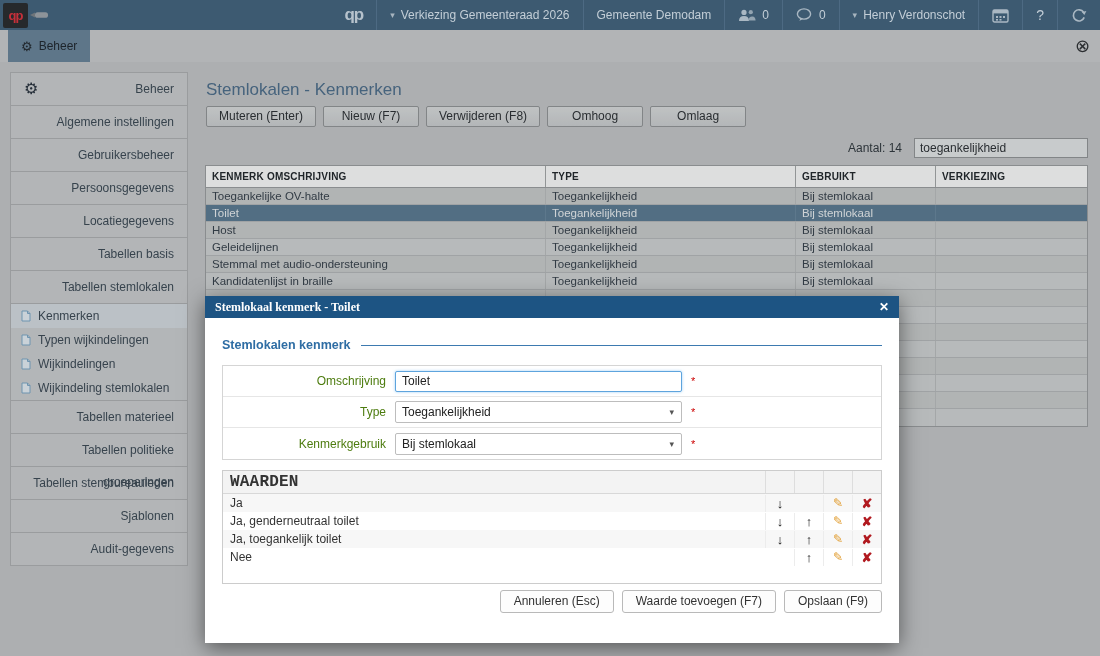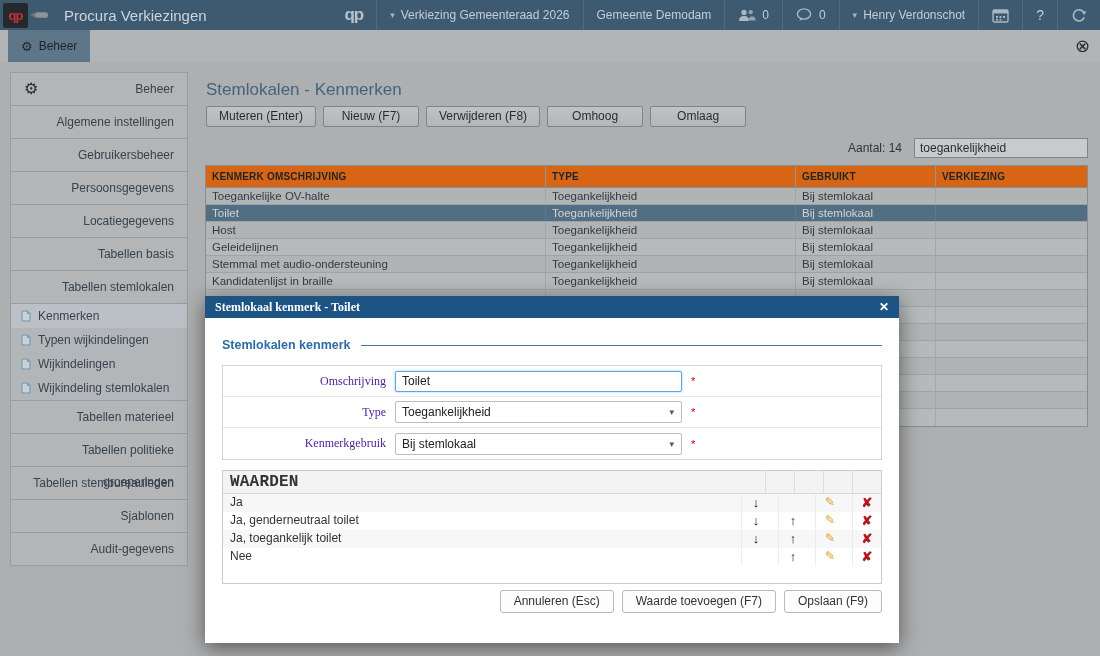--- a/index.html
+++ b/index.html
@@ -45,21 +45,21 @@
   
   .main-title { position:absolute; left:206px; top:80px; font-size:17px; color:#50708e; z-index:1; }
   .toolbar { position:absolute; left:206px; top:106px; display:flex; gap:7px; z-index:1; }
   .tb-btn { min-width:96px; height:21px; background:linear-gradient(#dddfe0,#cfd1d3); border:1px solid #96989a; border-radius:2px; font-size:12px; color:#2e3236; padding:0 12px; text-align:center; line-height:19px; }
   .count-row { position:absolute; top:138px; right:12px; display:flex; align-items:center; gap:12px; z-index:1; }
   .count-label { font-size:12px; color:#333a40; }
   .filter-input { width:174px; height:20px; background:#e7e9eb; border:1px solid #96989a; font-size:12px; color:#2e3236; padding:0 5px; font-family:"Liberation Sans", sans-serif; }
 
   
   .dtable { position:absolute; left:205px; top:165px; width:883px; z-index:1; border:1px solid #9fa1a3; border-top:none; }
-  .t-head { display:flex; height:23px; background:#f97316; border-top:1px solid #9fa1a3; border-bottom:1px solid #9fa1a3; }
+  .t-head { display:flex; height:23px; background:#ffffff; border-top:1px solid #9fa1a3; border-bottom:1px solid #9fa1a3; }
   .t-hcell { font-size:10px; font-weight:bold; color:#23282d; letter-spacing:.2px; padding:0 6px; line-height:22px; border-right:1px solid #a8aaac; }
   .t-hcell:last-child { border-right:none; }
   .t-row { display:flex; height:17px; border-bottom:1px solid #b9bbbd; background:#d3d5d7; }
   .t-row:nth-child(even) { background:#cccecf; }
   .t-row:last-child { border-bottom:none; }
   .t-cell { font-size:11.5px; color:#39434d; padding:0 6px; line-height:16px; border-right:1px solid #bdbfc1; overflow:hidden; white-space:nowrap; }
   .t-cell:last-child { border-right:none; }
   .t-row.selected, .t-row.selected:nth-child(even) { background:#5e7d95; }
   .t-row.selected .t-cell { color:#eef2f5; border-right-color:#6b89a0; }
   .c1 { width:340px; } .c2 { width:250px; } .c3 { width:140px; } .c4 { flex:1; }
@@ -69,31 +69,31 @@
   .modal-header { height:22px; background:#1d5483; display:flex; align-items:center; padding:0 10px;font-family:Liberation Serif, serif; }
   .modal-title { color:#fff; font-size:12px; font-weight:bold; }
   .modal-close { margin-left:auto; color:#fff; font-size:12px; font-weight:bold; line-height:12px; }
   .modal-body { position:relative; padding:16px 17px 0 17px; height:325px; }
   .legend-row { display:flex; align-items:center; gap:10px; margin-top:4px; }
   .legend { color:#2e6da4; font-size:12.5px; font-weight:bold; white-space:nowrap; }
   .legend-line { flex:1; border-top:1px solid #3d7ab0; }
   .form-box { margin-top:13px; border:1px solid #d5d5d5; }
   .form-row { display:flex; align-items:center; height:31px; border-bottom:1px solid #e6e6e6; }
   .form-row:last-child { border-bottom:none; }
-  .f-label { width:172px; text-align:right; padding-right:9px; font-size:12px; color:#4c1d95;font-family:Liberation Serif, serif; }
+  .f-label { width:172px; text-align:right; padding-right:9px; font-size:12px; color:#4d7c0f; }
   .f-input { width:287px; height:21px; border:1px solid #5ea4dd; border-radius:2px; padding:0 6px; font-size:12px; color:#222; box-shadow:0 0 3px rgba(82,168,236,.55); font-family:"Liberation Sans", sans-serif; }
   .f-select { width:287px; height:22px; border:1px solid #bdbdbd; border-radius:2px; display:flex; align-items:center; padding:0 6px; font-size:12px; color:#222; position:relative; background:#fff; }
   .f-select .sel-caret { position:absolute; right:7px; font-size:9px; color:#555; }
   .req { color:#cc0000; margin-left:9px; font-size:11px; }
 
   .waarden { margin-top:10px; border:1px solid #cccccc; padding-bottom:17px; }
   .w-head { display:flex; height:23px; background:#f3f3f3; border-bottom:1px solid #d8d8d8; }
   .w-hmain { flex:1; font-size:16px; font-weight:bold; color:#333; padding:0 7px; line-height:22px; letter-spacing:.2px;font-family:Liberation Mono, monospace; }
   .w-hic { width:29px; border-left:1px solid #dddddd; }
-  .w-row { display:flex; height:18px; background:#fff;gap:8px; }
+  .w-row { display:flex; height:18px; align-items:center; background:#fff; }
   .w-row:nth-child(even) { background:#f7f7f7; }
   .w-label { flex:1; font-size:12px; color:#333; padding-left:7px; line-height:17px; }
   .w-ic { width:29px; text-align:center; border-left:1px solid #ececec; font-size:13px; line-height:17px; }
   .ic-down, .ic-up { font-weight:bold; color:#0d0d0d; }
   .ic-edit { color:#e09a2a; font-size:12px; }
   .ic-del { color:#b1191f; font-weight:bold; }
   .modal-footer { position:absolute; right:17px; bottom:30px; display:flex; gap:8px; }
   .m-btn { height:23px; background:#fdfdfd; border:1px solid #b9b9b9; border-radius:3px; font-size:12px; color:#333; padding:0 13px; line-height:21px; }
 </style>
 </head>
@@ -106,21 +106,20 @@
       <div class="logo-box">
         <span class="logo-qp">qp</span>
       </div>
       <span class="logo-pencil">
         <svg width="20" height="10" viewBox="0 0 20 10">
             <polygon points="0,5 5,2.6 5,7.4" fill="#6f757a"></polygon>
             <rect x="5" y="2.2" width="13" height="5.6" rx="2.6" fill="#8d9399"></rect>
           </svg>
       </span>
     </div>
-    <div class="app-title">Procura Verkiezingen</div>
 
     <div class="top-right">
       <div class="top-item first">
         <span class="qp-glyph">qp</span>
       </div>
       <div class="top-item">
         <span class="caret">▾</span>
         <span>Verkiezing Gemeenteraad 2026</span>
       </div>
       <div class="top-item">

